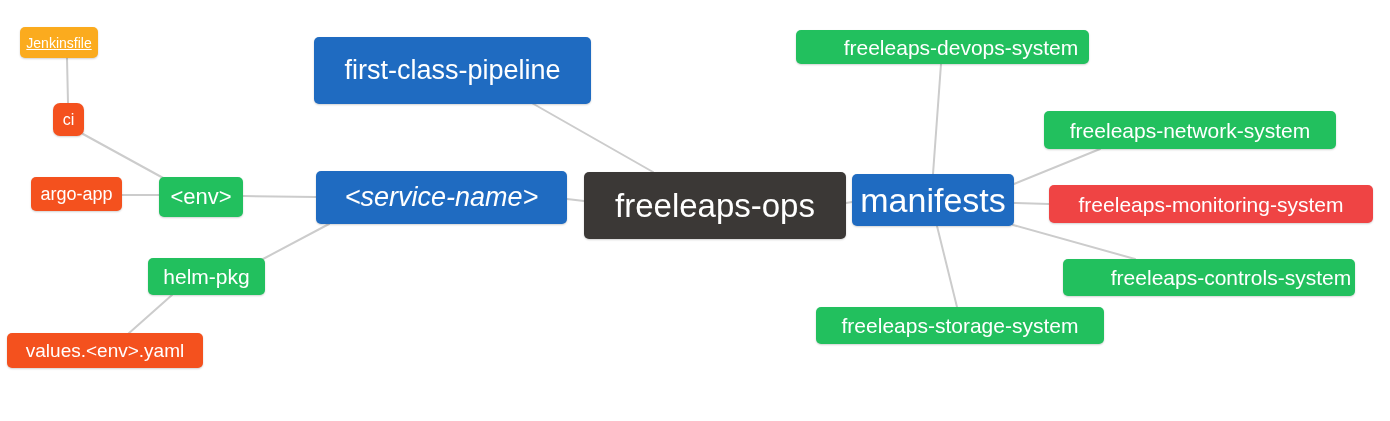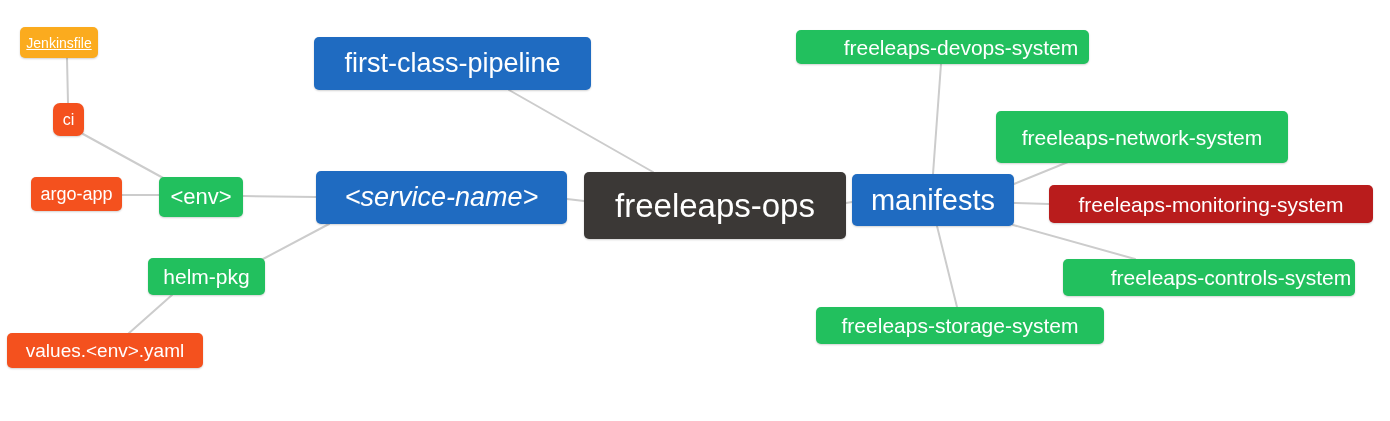--- a/index.html
+++ b/index.html
@@ -69,31 +69,31 @@
   <div class="node" style="left: 53px; top: 103px; width: 31px; height: 33px; font-size: 16px; background: rgb(244, 81, 30); border-radius: 7px;">ci</div>
 
   <div class="node" style="left: 31px; top: 177px; width: 91px; height: 34px; font-size: 18px; background: rgb(244, 81, 30);">argo-app</div>
 
   <div class="node" style="left: 159px; top: 177px; width: 84px; height: 40px; font-size: 22px; background: rgb(34, 192, 94);">&lt;env&gt;</div>
 
   <div class="node" style="left: 148px; top: 258px; width: 117px; height: 37px; font-size: 21px; background: rgb(34, 192, 94); text-align: right;">helm-pkg</div>
 
   <div class="node" style="left: 7px; top: 333px; width: 196px; height: 35px; font-size: 19px; background: rgb(244, 81, 30);">values.&lt;env&gt;.yaml</div>
 
-  <div class="node" style="left: 314px; top: 37px; width: 277px; height: 53px; font-size: 27px; background: rgb(31, 107, 193);">first-class-pipeline</div>
+  <div class="node" style="left: 314px; top: 37px; width: 277px; height: 67px; font-size: 27px; background: rgb(31, 107, 193);">first-class-pipeline</div>
 
   <div class="node" style="left: 316px; top: 171px; width: 251px; height: 53px; font-size: 27px; background: rgb(31, 107, 193); font-style: italic;">&lt;service-name&gt;</div>
 
   <div class="node" style="left: 584px; top: 172px; width: 262px; height: 67px; font-size: 33px; background: rgb(59, 56, 54);">freeleaps-ops</div>
 
-  <div class="node" style="left: 852px; top: 174px; width: 162px; height: 52px; font-size: 29px; background: rgb(31, 107, 193);">manifests</div>
+  <div class="node" style="left: 852px; top: 174px; width: 162px; height: 52px; font-size: 34px; background: rgb(31, 107, 193);">manifests</div>
 
   <div class="node" style="left: 796px; top: 30px; width: 293px; height: 34px; font-size: 21px; background: rgb(34, 192, 94); padding-left: 37px;">freeleaps-devops-system</div>
 
-  <div class="node" style="left: 996px; top: 111px; width: 292px; height: 52px; font-size: 21px; background: rgb(34, 192, 94); text-align: right;">freeleaps-network-system</div>
+  <div class="node" style="left: 1044px; top: 111px; width: 292px; height: 38px; font-size: 21px; background: rgb(34, 192, 94); text-align: right;">freeleaps-network-system</div>
 
-  <div class="node" style="left: 1049px; top: 185px; width: 324px; height: 38px; font-size: 21px; background: #b91c1c;">freeleaps-monitoring-system</div>
+  <div class="node" style="left: 1049px; top: 185px; width: 324px; height: 38px; font-size: 21px; background: #ef4444;">freeleaps-monitoring-system</div>
 
   <div class="node" style="left: 1063px; top: 259px; width: 292px; height: 37px; font-size: 21px; background: rgb(34, 192, 94); padding-left: 44px;">freeleaps-controls-system</div>
 
   <div class="node" style="left: 816px; top: 307px; width: 288px; height: 37px; font-size: 21px; background: rgb(34, 192, 94);">freeleaps-storage-system</div>
 
 </div>
 
 </body></html>

